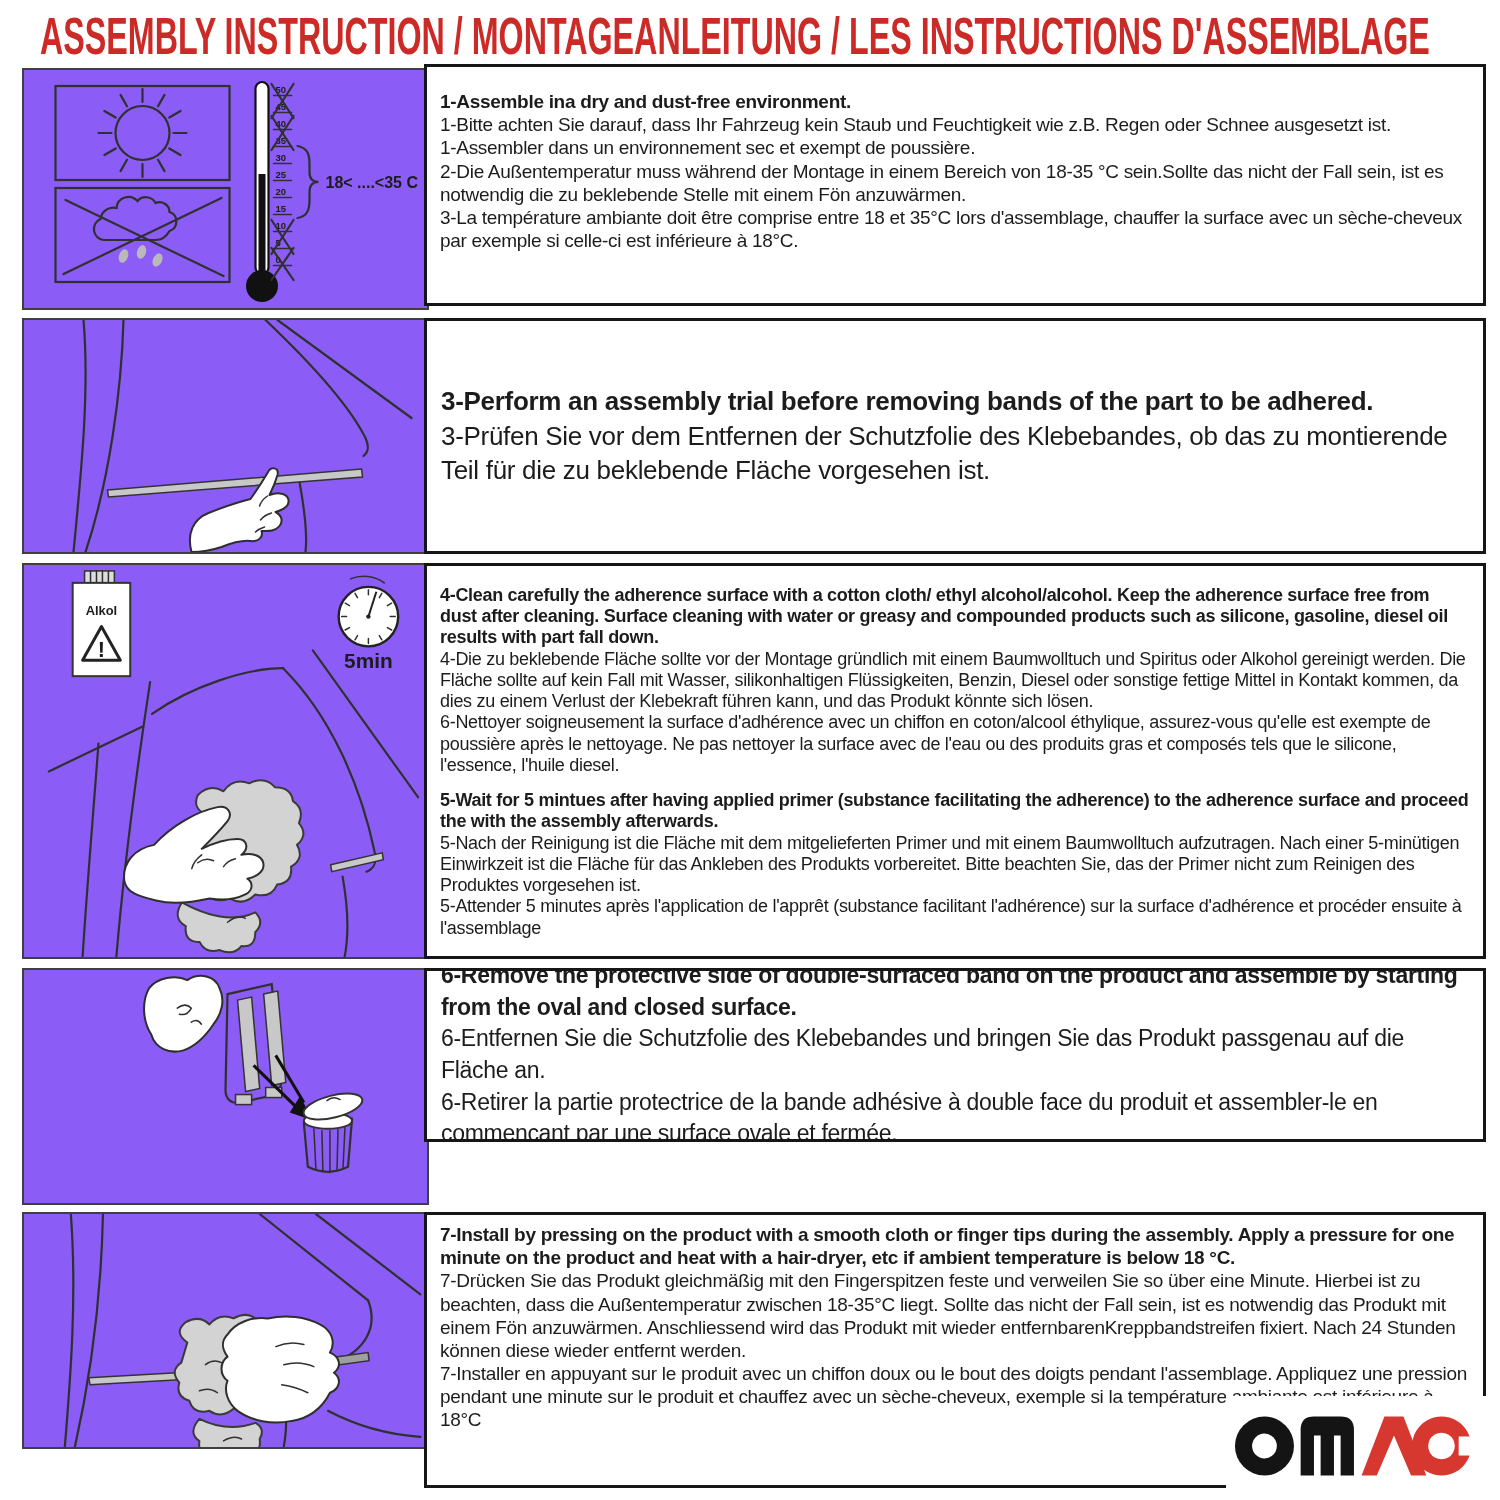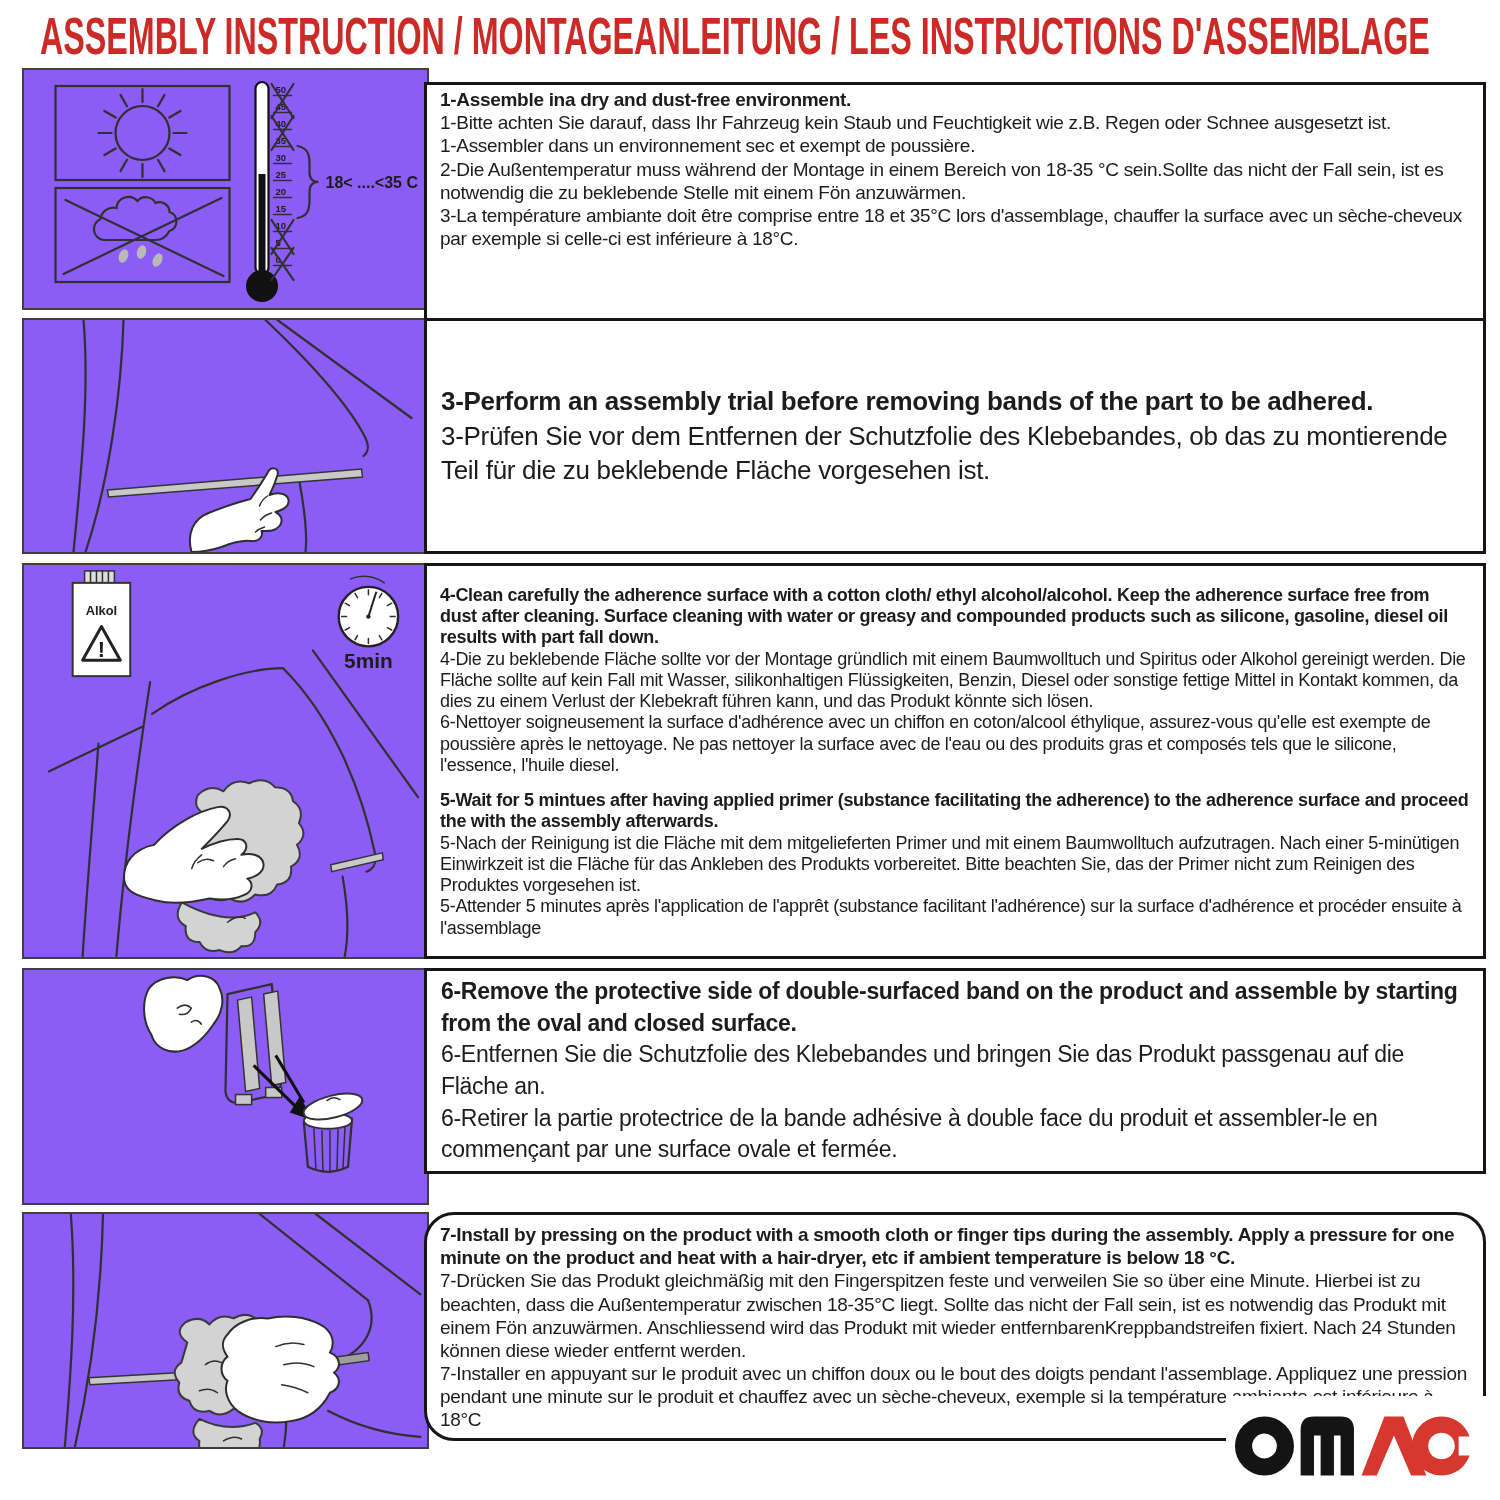--- a/index.html
+++ b/index.html
@@ -6,27 +6,27 @@
   .page{position:relative;width:1500px;height:1500px;background:#fff;overflow:hidden;
         font-family:"Liberation Sans",sans-serif;color:#1c1c1c;}
   .title{position:absolute;left:40px;top:6px;font-size:52px;font-weight:bold;color:#cb2a27;
          white-space:nowrap;transform:scaleX(0.62);transform-origin:0 0;letter-spacing:0;}
   .panel{position:absolute;left:22px;width:407px;border:2px solid #3f3f3f;background:#8b5cf6;box-sizing:border-box;}
   .tb{position:absolute;left:424px;width:1062px;border:3px solid #161616;background:#fff;
       box-sizing:border-box;overflow:hidden;}
   .tb p{margin:0;padding:0;letter-spacing:-0.3px;}
   .b{font-weight:bold;}
   .gap{margin-top:14px !important;}
-  .p1{top:68px;height:242px;}   .b1{top:82px;height:242px;font-size:19px;line-height:1.22;padding:3px 13px;}
+  .p1{top:68px;height:242px;}   .b1{top:64px;height:242px;font-size:19px;line-height:1.22;padding:23px 13px;}
   .p2{top:318px;height:236px;}  .b2{top:318px;height:236px;font-size:26px;line-height:1.33;padding:16px 14px;
                                     display:flex;flex-direction:column;justify-content:center;}
   .p3{top:563px;height:396px;}  .b3{top:563px;height:396px;font-size:18px;line-height:1.18;padding:19px 13px;}
-  .p4{top:968px;height:237px;}  .b4{top:968px;height:206px;font-size:23px;line-height:1.38;padding:0 14px;
+  .p4{top:968px;height:237px;}  .b4{top:968px;height:174px;font-size:23px;line-height:1.38;padding:0 14px;
                                     display:flex;flex-direction:column;justify-content:center;}
-  .p5{top:1212px;height:237px;} .b5{top:1212px;height:229px;font-size:19px;line-height:1.22;padding:8px 13px;border-radius:30px;}
+  .p5{top:1212px;height:237px;} .b5{top:1212px;height:276px;font-size:19px;line-height:1.22;padding:8px 13px;}
   .panel svg{display:block;width:100%;height:100%;}
   .ln{fill:none;stroke:#303030;stroke-width:2.2;stroke-linecap:round;}
   .thin{fill:none;stroke:#303030;stroke-width:1.5;stroke-linecap:round;}
   .fillwhite{fill:#ffffff;stroke:#2e2e2e;stroke-width:2;stroke-linejoin:round;}
   .fillgray{fill:#d3d3d3;stroke:#3a3a3a;stroke-width:2;stroke-linejoin:round;}
   .striptone{fill:#c8c8c8;stroke:#333;stroke-width:1.5;}
   svg text{font-family:"Liberation Sans",sans-serif;fill:#1c1c1c;}
   .logo-wrap{position:absolute;left:1226px;top:1396px;width:274px;height:104px;background:#fff;z-index:5;}
   .logo-wrap svg{position:absolute;left:8px;top:14px;width:238px;height:72px;}
   .sr{position:absolute;width:1px;height:1px;overflow:hidden;clip:rect(0 0 0 0);}

